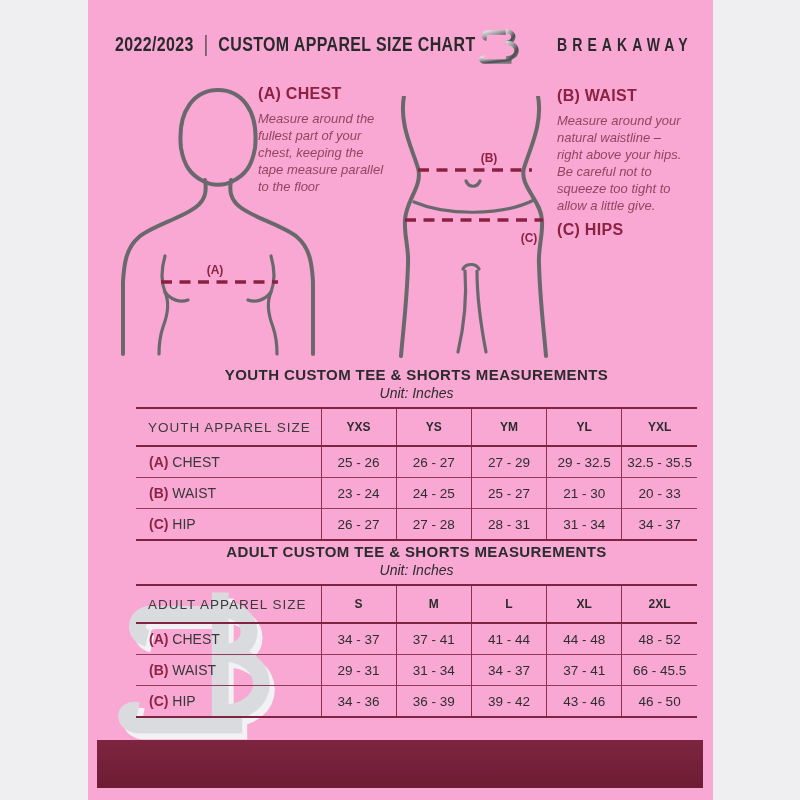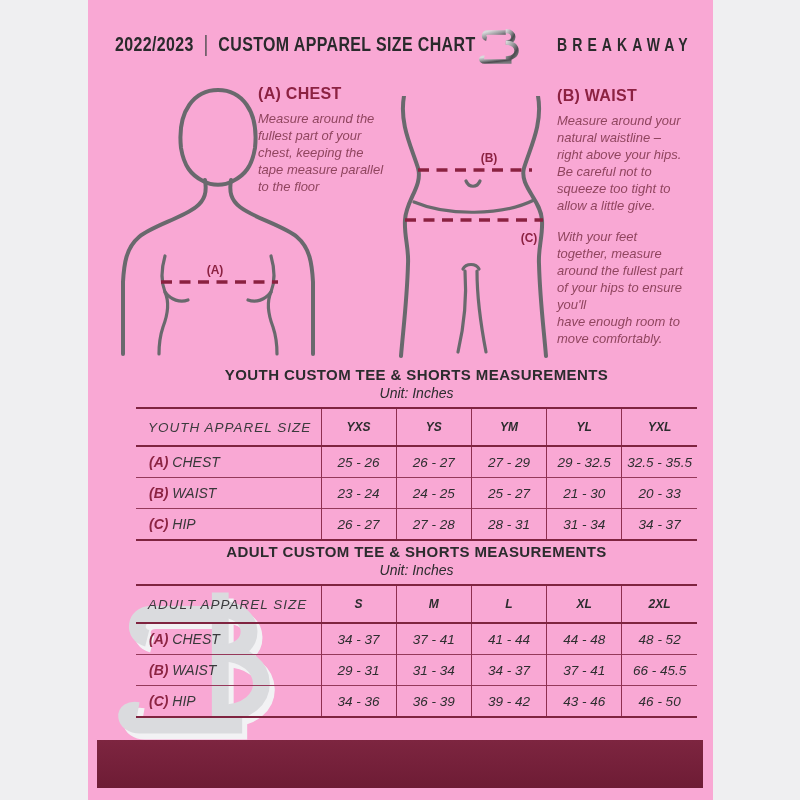--- a/index.html
+++ b/index.html
@@ -29,21 +29,21 @@
   #fig-upper{left:30px;top:84px;}
   #fig-lower{left:304px;top:96px;}
 
   
   .section{position:absolute;left:48px;width:561px;z-index:2;}
   #youth-section{top:366px;}
   #adult-section{top:543px;}
   .tbl-title{text-align:center;font-weight:bold;font-size:15px;letter-spacing:.4px;color:#2c2c2e;}
   .tbl-unit{text-align:center;font-style:italic;font-size:14px;color:#2c2c2e;margin-top:2px;}
   table{border-collapse:collapse;table-layout:fixed;width:561px;margin-top:6px;
-    border-top:2.5px solid #7f2440;border-bottom:2.5px solid #7f2440;font-style:italic;}
+    border-top:2.5px solid #7f2440;border-bottom:2.5px solid #7f2440;}
   col.first{width:185px;}
   thead th{height:34px;border-bottom:2.2px solid #7f2440;font-size:12px;font-weight:bold;color:#2c2c2e;}
   thead th.size-head{text-align:left;padding-left:12px;font-weight:400;letter-spacing:1px;
     font-size:13.5px;color:#3b3b3d;}
   tbody td{height:28px;text-align:center;font-size:13.5px;color:#2e2e30;}
   tbody tr:not(:first-child) td{border-top:1.3px solid #95395a;}
   th:not(:first-child),td:not(:first-child){border-left:1.4px solid #8f3050;}
   td.row-label{text-align:left;padding-left:13px;font-size:14px;}
   td.row-label .key{color:#8c2443;font-weight:bold;}
   td.row-label .label-text{color:#38383a;}
@@ -132,27 +132,21 @@
   <div class="instr" id="waist-block">
     <h3>(B) WAIST</h3>
     <p>Measure around your
 natural waistline –
 right above your hips.
 Be careful not to
 squeeze too tight to
 allow a little give.</p>
   </div>
   <div class="instr" id="hips-block">
-    <p>With your feet
-together, measure
-around the fullest part
-of your hips to ensure
-you'll
-have enough room to
-move comfortably.</p>
+    <h3>(C) HIPS</h3>
   </div>
 
   <svg class="watermark" width="178" height="168" viewBox="0 0 48 46">
     <g fill="none" stroke="currentColor" stroke-width="4.6">
       <path d="M29,4 L29,40"></path>
       <path d="M29,10 L10,10 C5.5,10 5,15.5 9,16.5"></path>
       <path d="M29,8.5 C39,8.5 40,20.5 29,20.5"></path>
       <path d="M29,20.5 C43.5,20.5 44.5,37 29,37"></path>
       <path d="M35,40.3 L7,40.3 C2.5,40.3 2,35.5 6.5,36.3"></path>
     </g>

